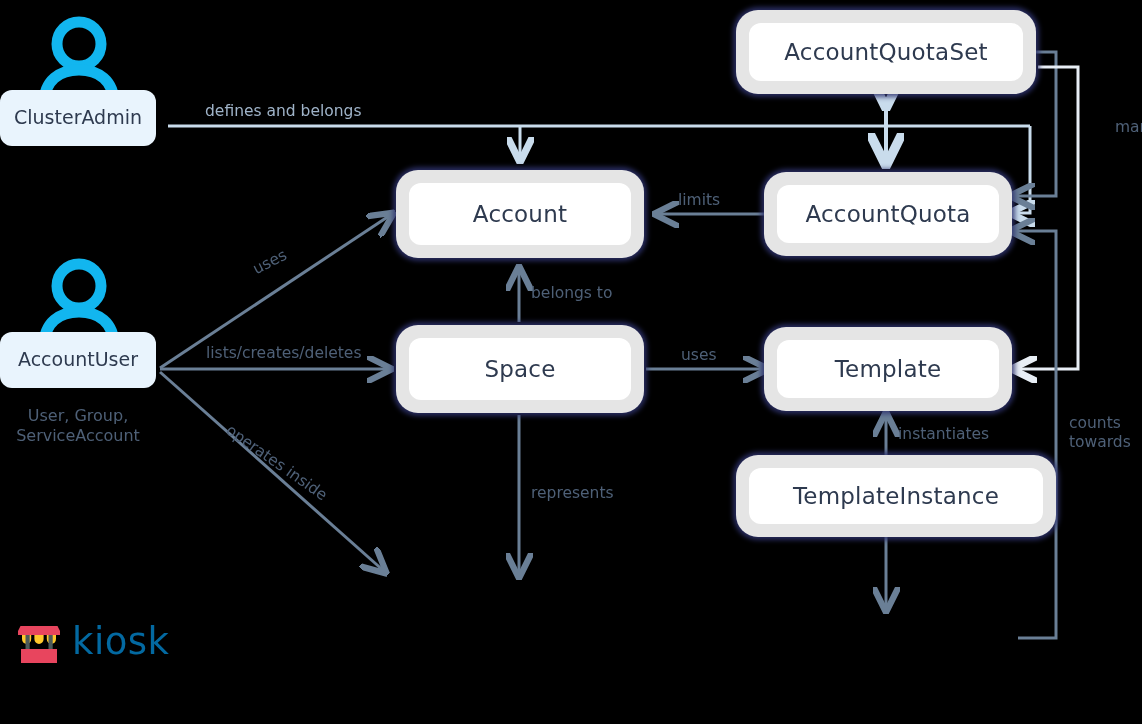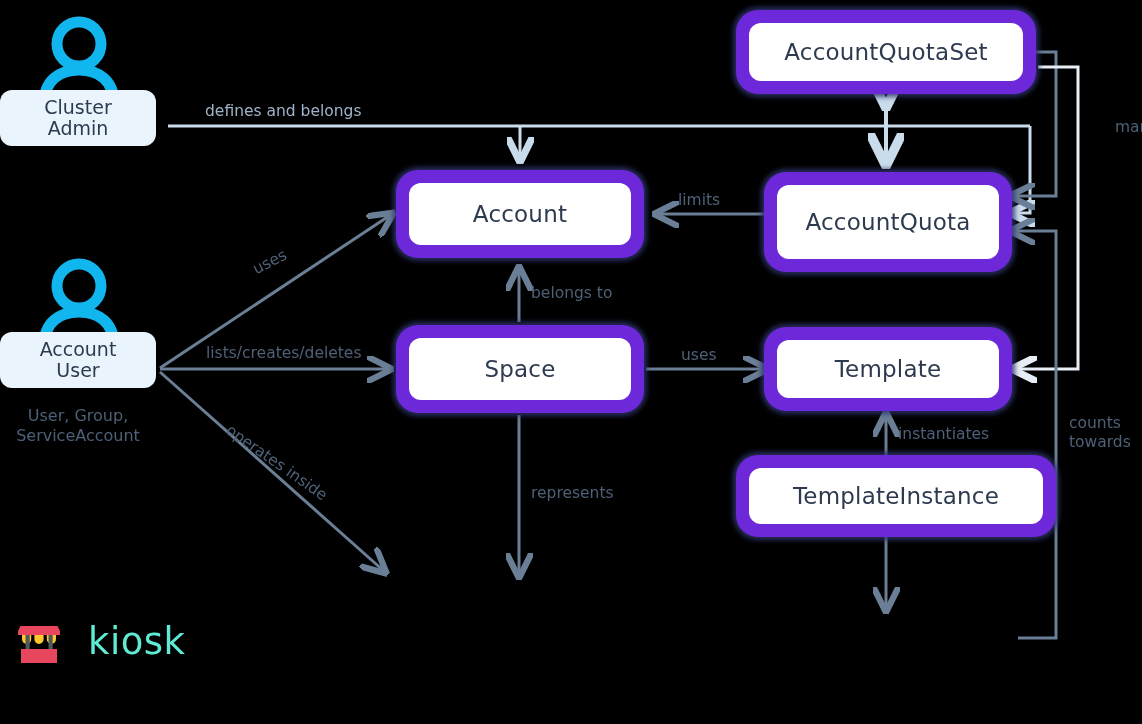--- a/index.html
+++ b/index.html
@@ -20,21 +20,21 @@
     left: 0; top: 0;
     width: 1142px;
     height: 724px;
     pointer-events: none;
   }
 
   
   .node {
     position: absolute;
     border-radius: 22px;
-    background: #6d28d9;
+    background: #e5e5e5;
     box-shadow: 0 0 5px 3px rgba(47,52,112,0.85);
     display: flex;
     align-items: center;
     justify-content: center;
   }
   .node-inner {
     position: absolute;
     left: 13px; right: 13px; top: 13px; bottom: 13px;
     background: #ffffff;
     border-radius: 12px;
@@ -70,21 +70,21 @@
   }
   .actor-box {
     position: absolute;
     left: 0;
     top: 74px;
     width: 156px;
     height: 56px;
     background: #e9f4fd;
     border-radius: 12px;
     display: flex;
-    flex-direction: column;
+    flex-direction: row;
     align-items: center;
     justify-content: center;
     line-height: 1.12;
   }
   .actor-box span {
     color: #2e3a4f;
     font-size: 19px;
     white-space: nowrap;
   }
   .actor-sub {
@@ -114,23 +114,23 @@
   .edge-label.rot-inside {
     transform: rotate(35deg);
     transform-origin: left top;
   }
 
   
   .logo { position: absolute; left: 14px; top: 612px; width: 190px; height: 62px; }
   .logo-mark { position: absolute; left: 0; top: 6px; width: 50px; height: 50px; }
   .logo-text {
     position: absolute;
-    left: 74px;
+    left: 58px;
     top: 8px;
-    color: #5eead4;
+    color: #0369a1;
     font-size: 37px;
     letter-spacing: 0.5px;
   }
 </style>
 </head>
 <body>
 
 <div id="canvas">
 
   <svg id="edges" viewBox="0 0 1142 724">
@@ -212,21 +212,21 @@
       <span class="node-label">AccountQuotaSet</span>
     </div>
   </div>
 
   <div class="node" style="left:396px; top:170px; width:248px; height:88px;">
     <div class="node-inner">
       <span class="node-label">Account</span>
     </div>
   </div>
 
-  <div class="node" style="left:764px; top:172px; width:248px; height:100px;">
+  <div class="node" style="left:764px; top:172px; width:248px; height:84px;">
     <div class="node-inner">
       <span class="node-label">AccountQuota</span>
     </div>
   </div>
 
   <div class="node" style="left:396px; top:325px; width:248px; height:88px;">
     <div class="node-inner">
       <span class="node-label">Space</span>
     </div>
   </div>

